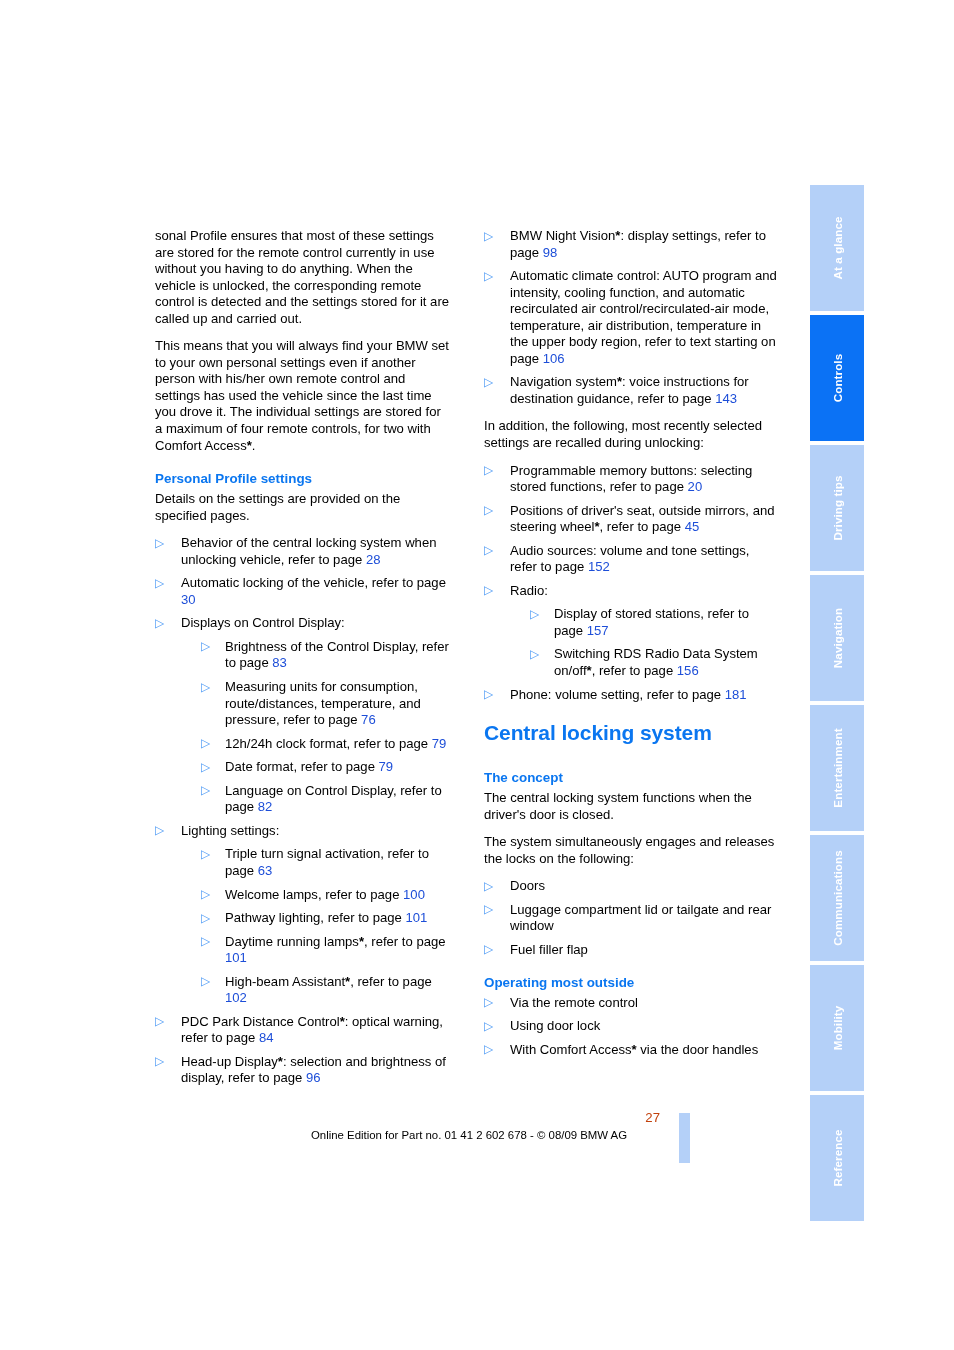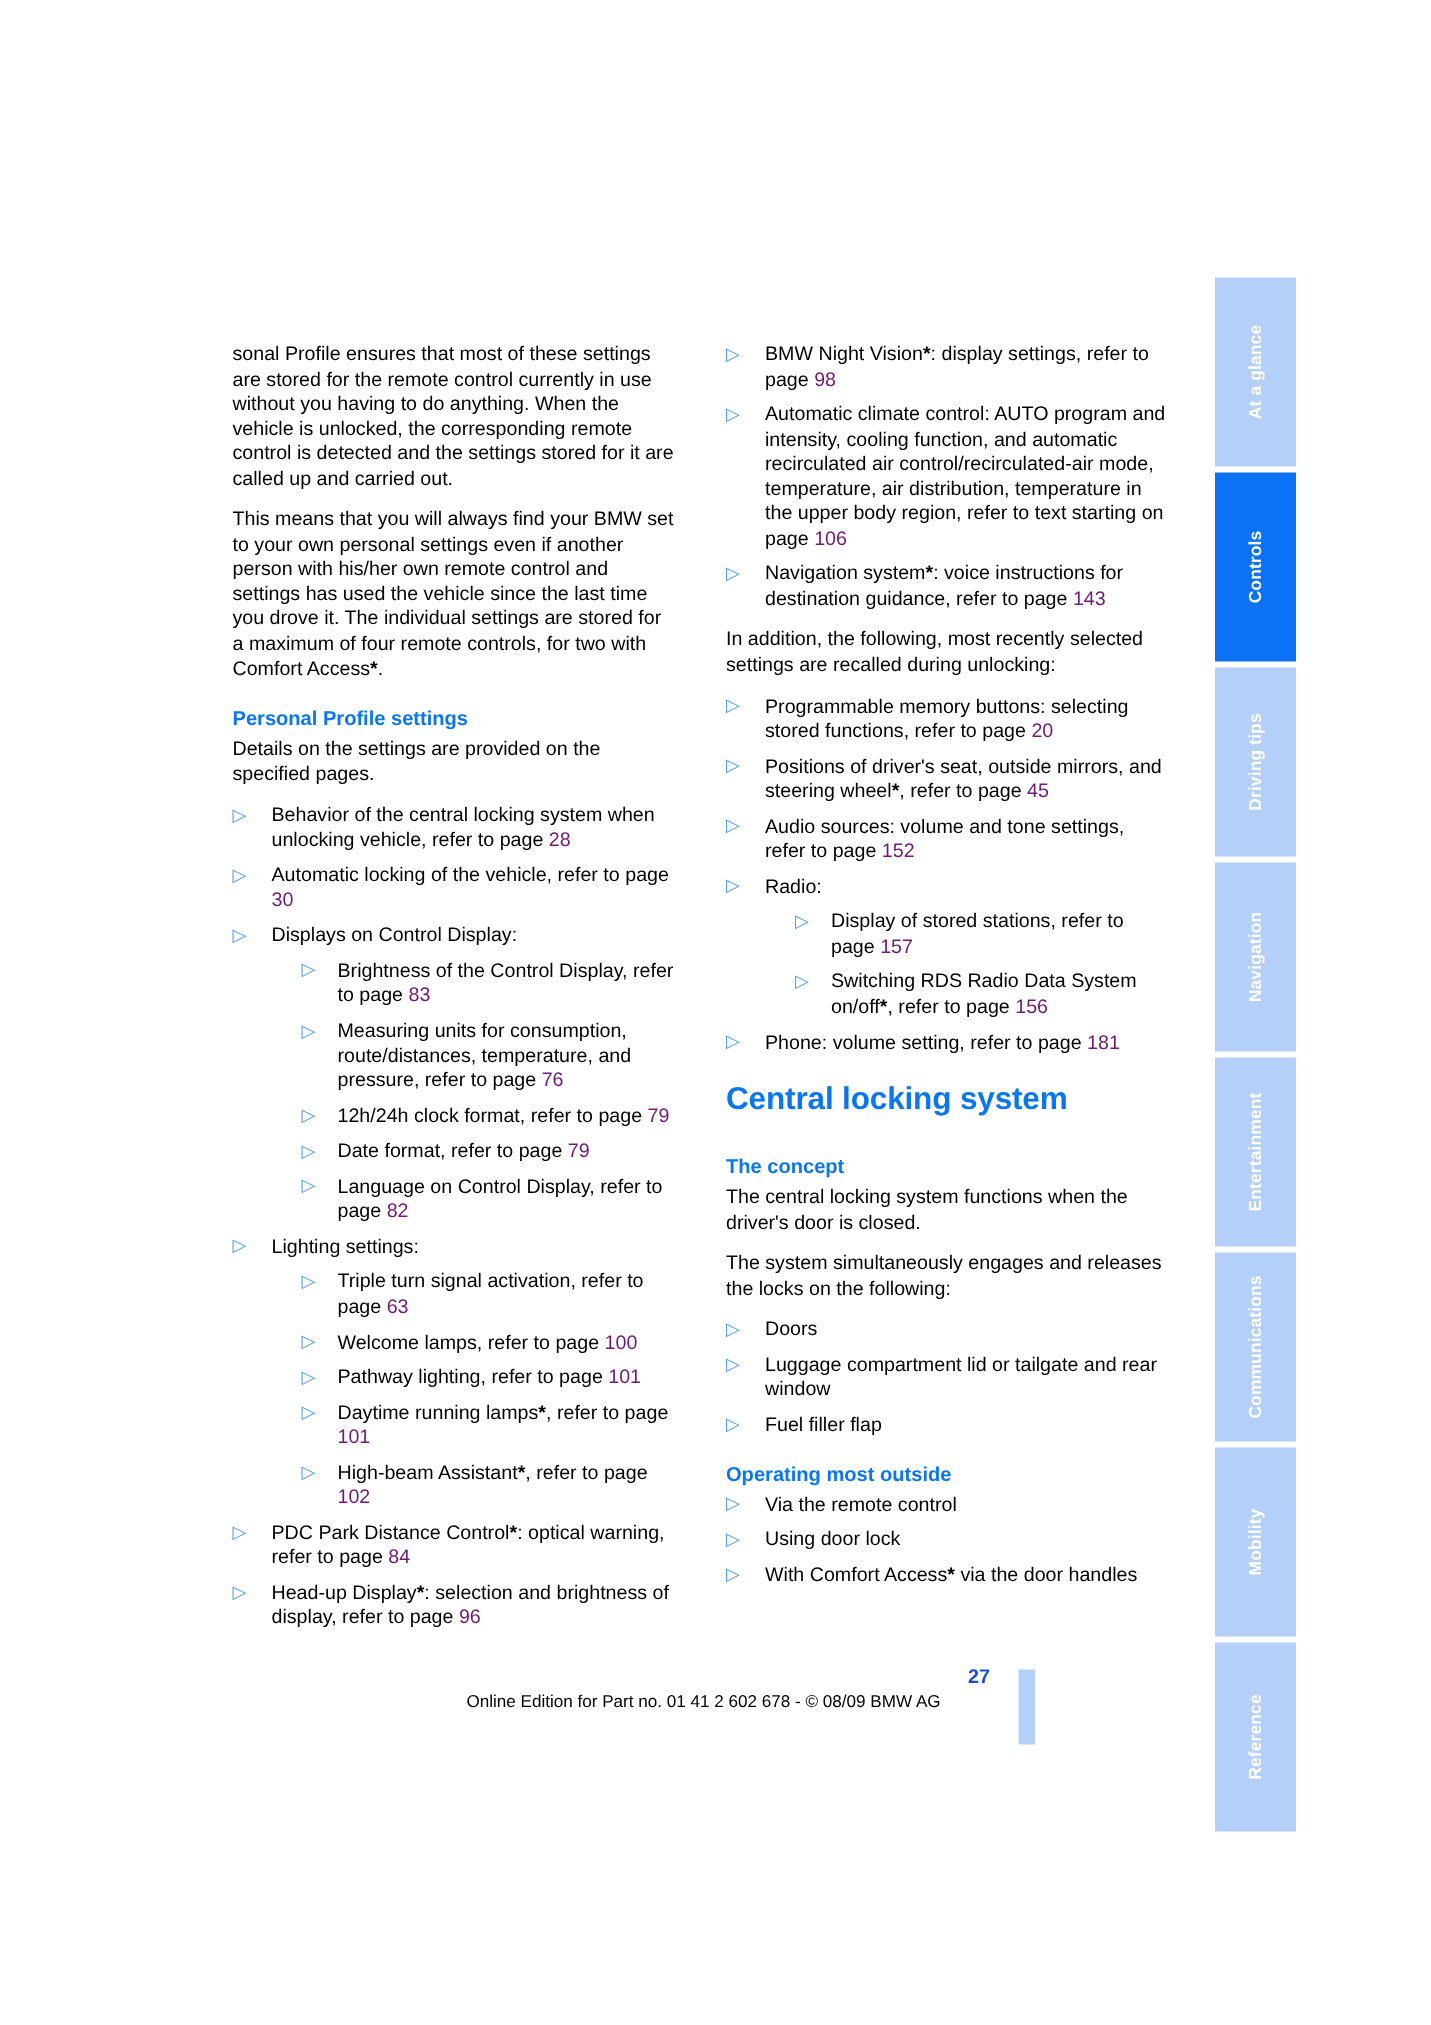--- a/index.html
+++ b/index.html
@@ -83,21 +83,21 @@
     padding-left: 20px;
   }
   ul.blist ul.blist > li {
     padding-left: 24px;
     margin-bottom: 7px;
   }
   ul.blist > li > .itemtext { display: block; }
 
   
   .pg {
-    color: #701a75;
+    color: #1d4ed8;
   }
   .ast { font-weight: bold; }
 
   
   .listblock { margin-bottom: 11px; }
   .listblock:last-child { margin-bottom: 0; }
 
   
   #tabrail {
     position: absolute;
@@ -140,22 +140,22 @@
     display: inline-block;
     margin-left: -24px;
   }
   #page-number {
     position: absolute;
     left: 600px;
     top: 1110px;
     width: 60px;
     text-align: right;
     font-size: 13.2px;
-    font-weight: bold;
-    color: #1d4ed8;
+    font-weight: normal;
+    color: #c2410c;
   }
   #page-marker {
     position: absolute;
     left: 679px;
     top: 1113px;
     width: 11px;
     height: 50px;
     background: #b4d0f8;
   }
 </style>

